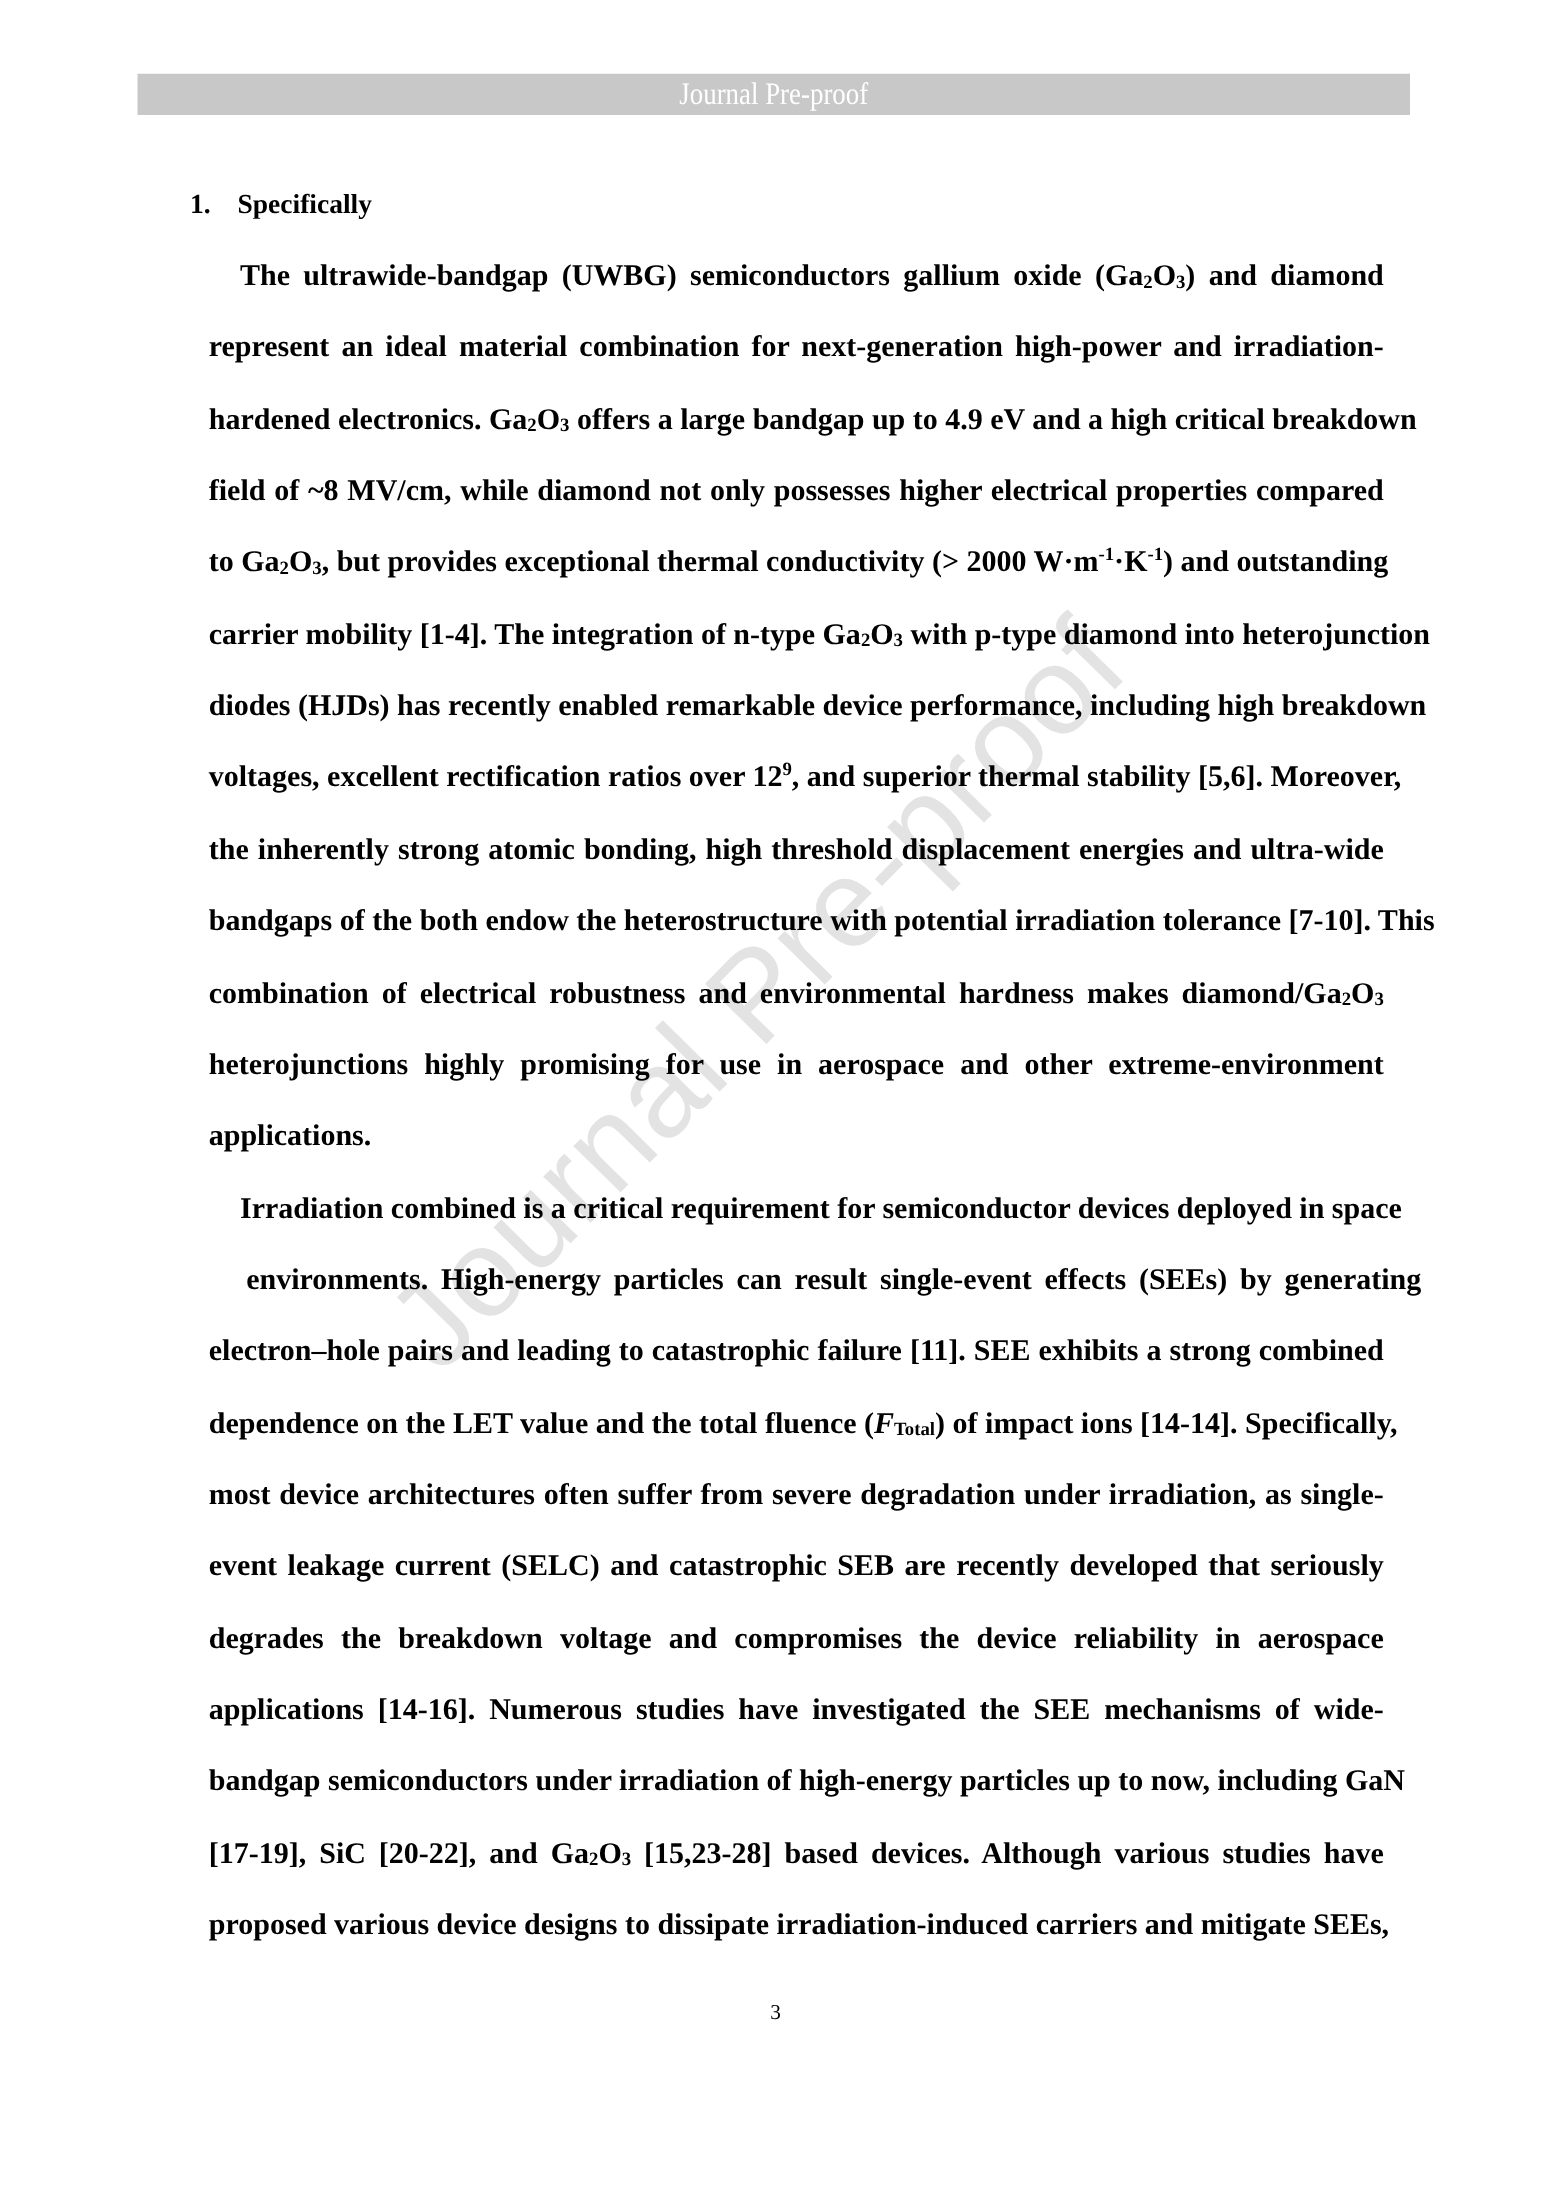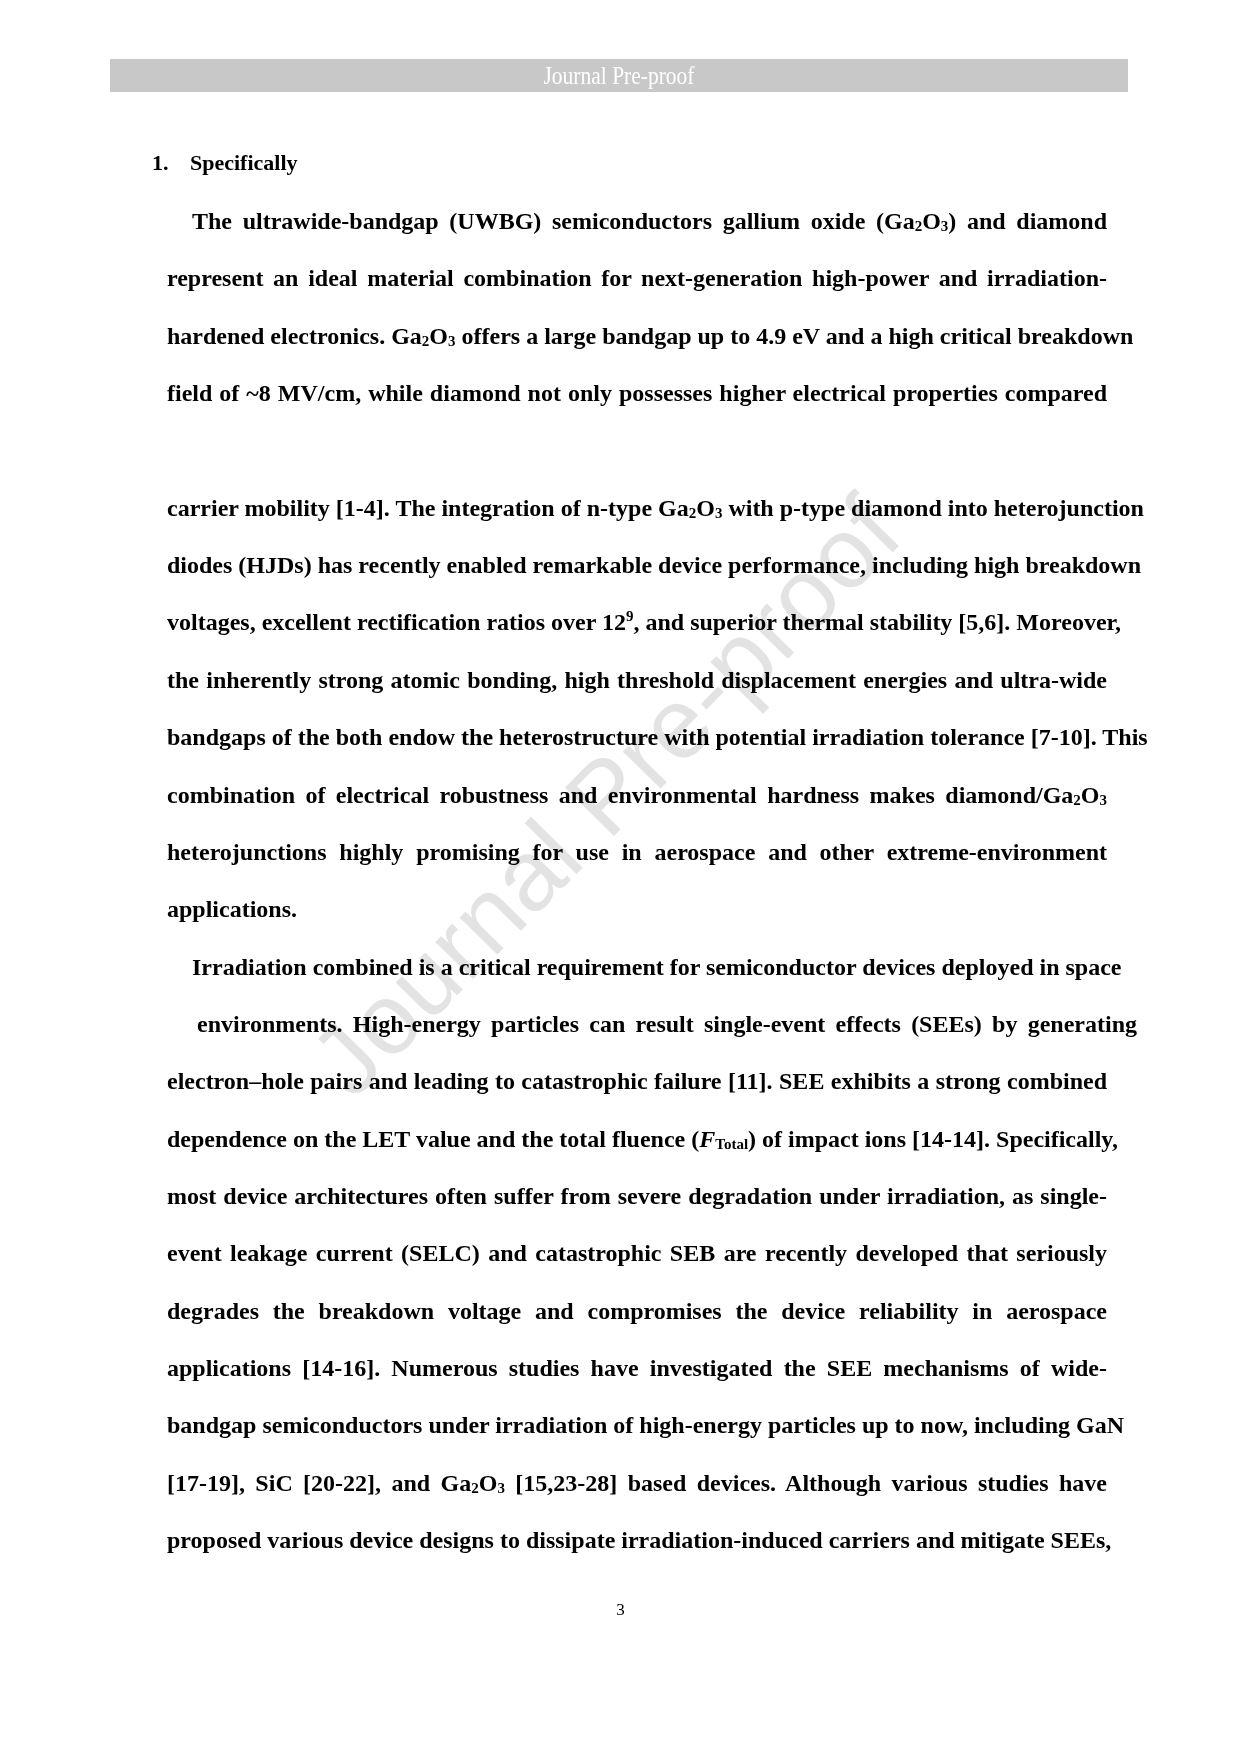--- a/index.html
+++ b/index.html
@@ -54,20 +54,21 @@
 
 <div class="watermark">Journal Pre-proof</div>
 
 <h2 class="heading"><span class="num">1.</span><span>Specifically</span></h2>
 
 <div class="body-lines" id="body-lines">
     <div class="line indent" style="top: 207px;"><span>The ultrawide-bandgap (UWBG) semiconductors gallium oxide (Ga</span><sub>2</sub><span>O</span><sub>3</sub><span>) and diamond</span></div>
     <div class="line" style="top: 264px;"><span>represent an ideal material combination for next-generation high-power and irradiation-</span></div>
     <div class="line" style="top: 322px;"><span>hardened electronics. Ga</span><sub>2</sub><span>O</span><sub>3</sub><span> offers a large bandgap up to 4.9 eV and a high critical breakdown</span></div>
     <div class="line" style="top: 379px;"><span>field of ~8 MV/cm, while diamond not only possesses higher electrical properties compared</span></div>
+    <div class="line" style="top: 436px;"><span>to Ga</span><sub>2</sub><span>O</span><sub>3</sub><span>, but provides exceptional thermal conductivity (&gt; 2000 W·m</span><sup>-1</sup><span>·K</span><sup>-1</sup><span>) and outstanding</span></div>
     <div class="line" style="top: 494px;"><span>carrier mobility [1-4]. The integration of n-type Ga</span><sub>2</sub><span>O</span><sub>3</sub><span> with p-type diamond into heterojunction</span></div>
     <div class="line" style="top: 551px;"><span>diodes (HJDs) has recently enabled remarkable device performance, including high breakdown</span></div>
     <div class="line" style="top: 608px;"><span>voltages, excellent rectification ratios over 12</span><sup>9</sup><span>, and superior thermal stability [5,6]. Moreover,</span></div>
     <div class="line" style="top: 666px;"><span>the inherently strong atomic bonding, high threshold displacement energies and ultra-wide</span></div>
     <div class="line" style="top: 723px;"><span>bandgaps of the both endow the heterostructure with potential irradiation tolerance [7-10]. This</span></div>
     <div class="line" style="top: 781px;"><span>combination of electrical robustness and environmental hardness makes diamond/Ga</span><sub>2</sub><span>O</span><sub>3</sub></div>
     <div class="line" style="top: 838px;"><span>heterojunctions highly promising for use in aerospace and other extreme-environment</span></div>
     <div class="line last" style="top: 895px;"><span>applications.</span></div>
     <div class="line indent" style="top: 953px;"><span>Irradiation combined is a critical requirement for semiconductor devices deployed in space</span></div>
     <div class="line" style="top: 1010px; margin-left: 30px;"><span>environments. High-energy particles can result single-event effects (SEEs) by generating</span></div>

